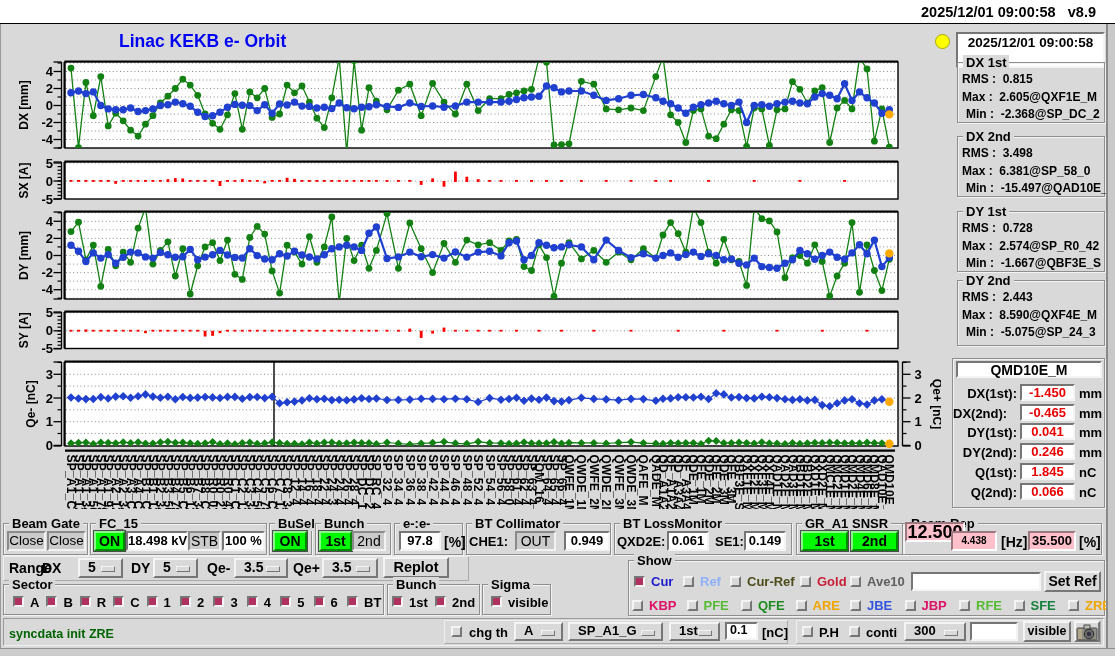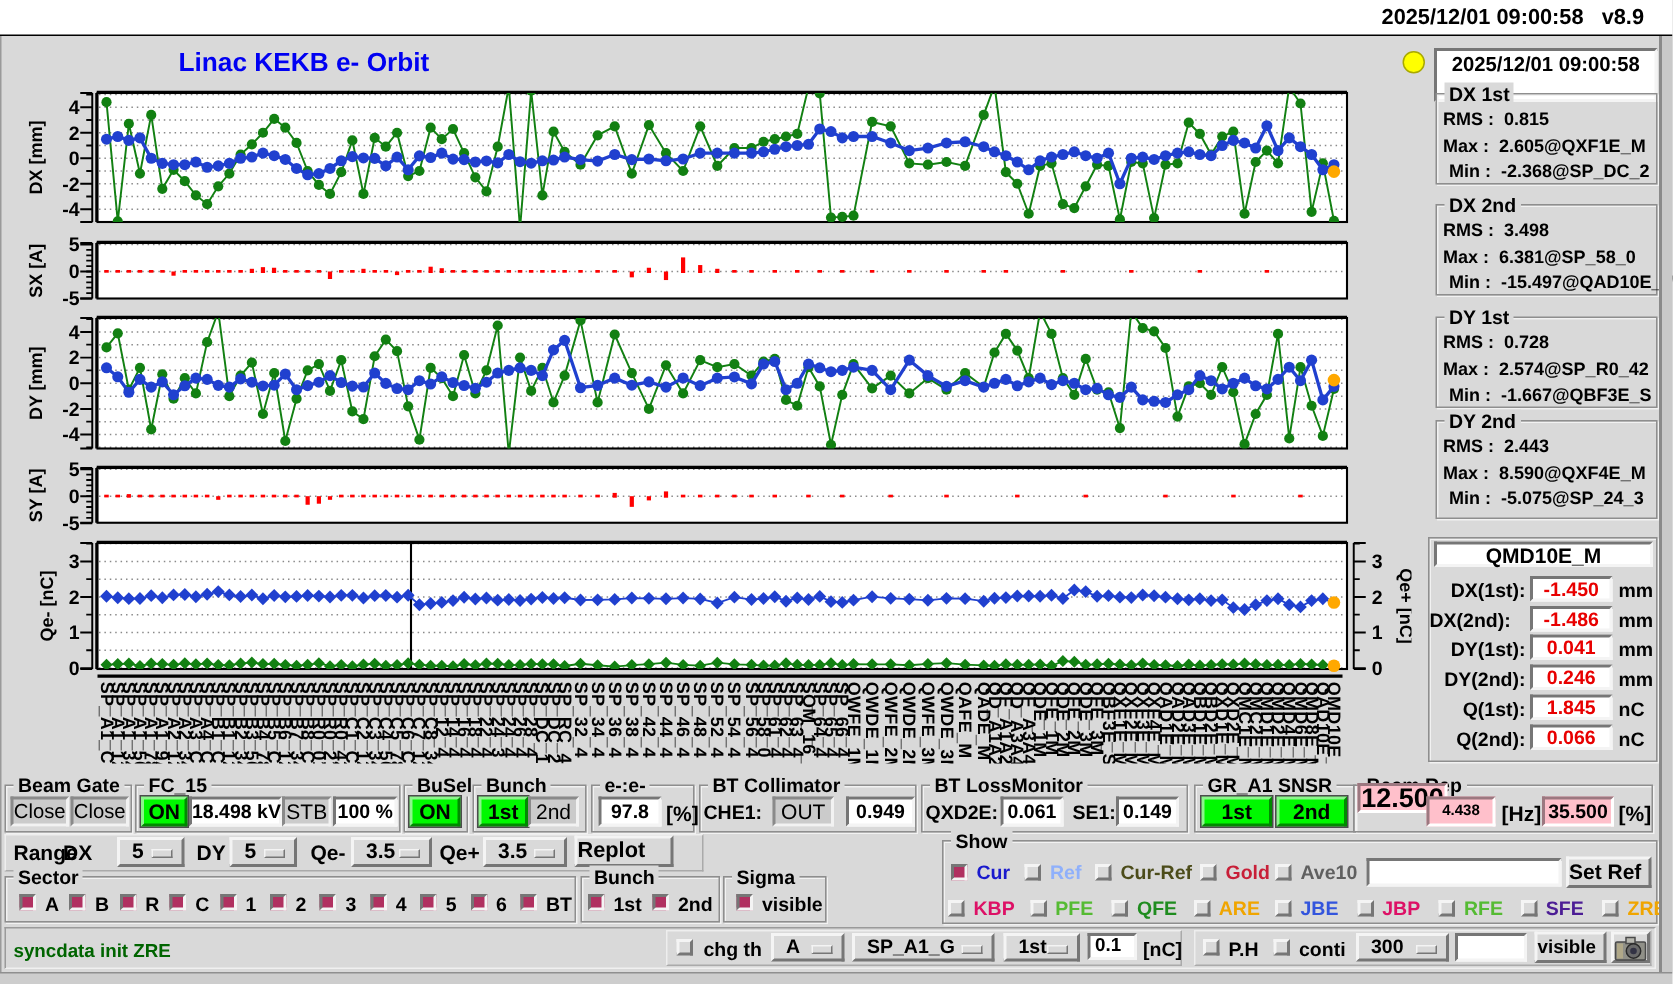--- a/index.html
+++ b/index.html
@@ -1,21 +1,21 @@
 <!DOCTYPE html>
 <html><head><meta charset="utf-8"><style>
 *{margin:0;padding:0;box-sizing:border-box}
 body{width:1115px;height:656px;font-family:"Liberation Sans",sans-serif;background:#fff;position:relative;overflow:hidden}
 .abs{position:absolute}
 #win{position:absolute;left:0;top:24px;width:1115px;height:624px;background:#d9d9d9;border-left:1px solid #9a9a9a}
 .b{font-weight:bold}
 .grp{position:absolute;border:1px solid #8e8e8e;box-shadow:inset 1px 1px 0 #f2f2f2,1px 1px 0 #f2f2f2}
 .gl{position:absolute;top:-8px;left:5px;background:#d9d9d9;padding:0 3px;font-weight:bold;font-size:13px;white-space:nowrap}
 .tbn{position:absolute;white-space:nowrap;background:#cbcbcb;border-style:solid;border-width:2px;border-color:#8a8a8a #f2f2f2 #f2f2f2 #8a8a8a;font-weight:normal;text-align:center;font-size:14px}
-.btn{position:absolute;white-space:nowrap;background:#d9d9d9;border-style:solid;border-width:2px;border-color:#f4f4f4 #767676 #767676 #f4f4f4;font-weight:bold;text-align:left;font-size:14px}
+.btn{position:absolute;white-space:nowrap;background:#d9d9d9;border-style:solid;border-width:2px;border-color:#f4f4f4 #767676 #767676 #f4f4f4;font-weight:bold;text-align:center;font-size:14px}
 .sunk{position:absolute;white-space:nowrap;background:#fff;border-style:solid;border-width:2px;border-color:#767676 #f4f4f4 #f4f4f4 #767676;font-weight:bold;text-align:center;font-size:14px}
 .grn{position:absolute;white-space:nowrap;background:#00f800;border-style:solid;border-width:2px;border-color:#8cf58c #008a00 #008a00 #8cf58c;outline:1px solid #4c4c4c;font-weight:bold;text-align:center;font-size:14px}
 .pnk{position:absolute;white-space:nowrap;background:#ffc0cb;border-style:solid;border-width:2px;border-color:#9c7880 #fff #fff #9c7880;font-weight:bold;text-align:center;font-size:14px;color:#000}
 .dd{position:absolute;background:#d9d9d9;border-style:solid;border-width:2px;border-color:#f4f4f4 #767676 #767676 #f4f4f4;font-weight:bold;font-size:14px;padding-left:8px}
 .dd::after{content:"";position:absolute;right:6px;top:50%;margin-top:-2px;width:12px;height:4px;background:#d9d9d9;border-style:solid;border-width:1px;border-color:#f4f4f4 #767676 #767676 #f4f4f4}
 .chk{position:absolute;width:11px;height:11px;background:#d9d9d9;border-style:solid;border-width:2px;border-color:#f4f4f4 #767676 #767676 #f4f4f4}
 .chk.on{background:#b03060;border-color:#767676 #f4f4f4 #f4f4f4 #767676}
 .lbl{position:absolute;font-weight:bold;font-size:13px;white-space:nowrap}
 .stat{position:absolute;font-weight:bold;font-size:12px;white-space:nowrap}
 </style></head><body>
@@ -1087,21 +1087,21 @@
       <div class="stat" style="left:4px;top:9px">RMS :&nbsp; 2.443</div>
       <div class="stat" style="left:4px;top:26.5px">Max :&nbsp; 8.590@QXF4E_M</div>
       <div class="stat" style="left:8px;top:44px">Min :&nbsp; -5.075@SP_24_3</div>
     </div>
 <div class="grp" style="left:951px;top:334px;width:153px;height:150px">
       <div class="sunk" style="left:3px;top:2px;width:146px;height:17px;font-size:14px;line-height:14px">QMD10E_M</div>
       <div class="stat" style="left:0;top:27px;width:64px;text-align:right;font-size:13px">DX(1st):</div>
       <div class="sunk" style="left:67px;top:25px;width:55px;height:17px;font-size:13px;line-height:14px;color:#e80000">-1.450</div>
       <div class="stat" style="left:126px;top:27px;font-size:13px">mm</div>
       <div class="stat" style="left:0;top:46.7px;width:64px;font-size:13px">DX(2nd):</div>
-      <div class="sunk" style="left:67px;top:44.7px;width:55px;height:17px;font-size:13px;line-height:14px;color:#e80000">-1.486</div>
+      <div class="sunk" style="left:67px;top:44.7px;width:55px;height:17px;font-size:13px;line-height:14px;color:#e80000">-0.465</div>
       <div class="stat" style="left:126px;top:46.7px;font-size:13px">mm</div>
       <div class="stat" style="left:0;top:66.4px;width:64px;text-align:right;font-size:13px">DY(1st):</div>
       <div class="sunk" style="left:67px;top:64.4px;width:55px;height:17px;font-size:13px;line-height:14px;color:#e80000">0.041</div>
       <div class="stat" style="left:126px;top:66.4px;font-size:13px">mm</div>
       <div class="stat" style="left:0;top:86.10000000000001px;width:64px;text-align:right;font-size:13px">DY(2nd):</div>
       <div class="sunk" style="left:67px;top:84.10000000000001px;width:55px;height:17px;font-size:13px;line-height:14px;color:#e80000">0.246</div>
       <div class="stat" style="left:126px;top:86.10000000000001px;font-size:13px">mm</div>
       <div class="stat" style="left:0;top:105.80000000000001px;width:64px;text-align:right;font-size:13px">Q(1st):</div>
       <div class="sunk" style="left:67px;top:103.80000000000001px;width:55px;height:17px;font-size:13px;line-height:14px;color:#e80000">1.845</div>
       <div class="stat" style="left:126px;top:105.80000000000001px;font-size:13px">nC</div>
@@ -1232,21 +1232,21 @@
 <div class="lbl" style="left:757.0px;top:574px;color:#1f8c1f">QFE</div>
 <span class="chk" style="left:794.5px;top:576px"></span>
 <div class="lbl" style="left:811.5px;top:574px;color:#f0a500">ARE</div>
 <span class="chk" style="left:849.0px;top:576px"></span>
 <div class="lbl" style="left:866.0px;top:574px;color:#3355dd">JBE</div>
 <span class="chk" style="left:903.5px;top:576px"></span>
 <div class="lbl" style="left:920.5px;top:574px;color:#dd1166">JBP</div>
 <span class="chk" style="left:958.0px;top:576px"></span>
 <div class="lbl" style="left:975.0px;top:574px;color:#55bb33">RFE</div>
 <span class="chk" style="left:1012.5px;top:576px"></span>
-<div class="lbl" style="left:1029.5px;top:574px;color:#4c1d95">SFE</div>
+<div class="lbl" style="left:1029.5px;top:574px;color:#15803d">SFE</div>
 <span class="chk" style="left:1067.0px;top:576px"></span>
 <div class="lbl" style="left:1084.0px;top:574px;color:#f0a500">ZRE</div>
 <div class="abs" style="left:2px;top:594px;width:1101px;height:28px;border:1px solid #9a9a9a;border-bottom-color:#f0f0f0;border-right-color:#f0f0f0"></div>
 <div class="lbl" style="left:8px;top:603px;color:#006400;font-size:12.5px">syncdata init ZRE</div>
 <div class="abs" style="left:443px;top:596px;width:344px;height:24px;border:1px solid #aaa;border-top-color:#eee;border-left-color:#eee"></div>
 <span class="chk" style="left:450px;top:602px"></span>
 <div class="lbl" style="left:468px;top:601px">chg th</div>
 <div class="dd" style="left:513px;top:598px;width:49px;height:19px;line-height:14px;font-size:13px">A</div>
 <div class="dd" style="left:567px;top:598px;width:95px;height:19px;line-height:14px;font-size:13px">SP_A1_G</div>
 <div class="dd" style="left:668px;top:598px;width:51px;height:19px;line-height:14px;font-size:13px">1st</div>

